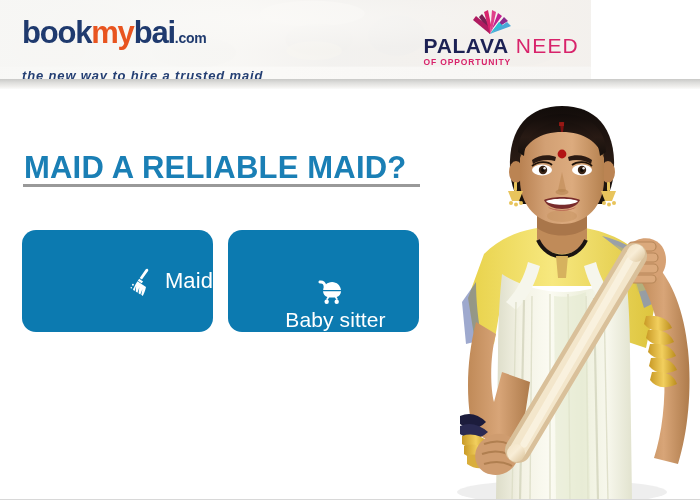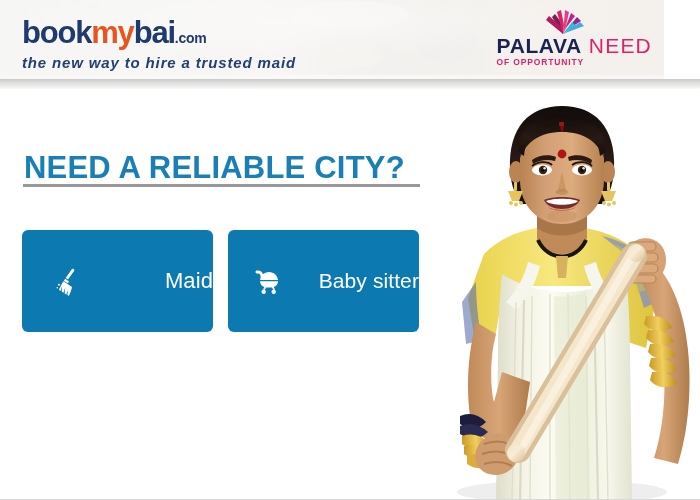--- a/index.html
+++ b/index.html
@@ -16,24 +16,23 @@
     overflow: hidden;
     background: #ffffff;
     box-sizing: border-box;
     border-bottom: 1px solid #d8d8d8;
   }
 
   
   .header {
     position: absolute;
     left: 0; top: 0;
-    width: 636px; height: 79px;
+    width: 591px; height: 79px;
     overflow: hidden;
     background: #efeeec;
-    padding-left: 28px;
   }
   
   .header-photo {
     position: absolute;
     inset: 0;
     opacity: 0.30;
   }
   .header-wash {
     position: absolute;
     inset: 0;
@@ -66,22 +65,22 @@
   .bk-book { color: #1f3a6e; }
   .bk-my   { color: #e8541f; }
   .bk-bai  { color: #1f3a6e; }
   .bk-dotcom {
     color: #1f3a6e;
     font-size: 14px;
     font-weight: 700;
     letter-spacing: -0.3px;
   }
   .brand-tagline {
-    margin-top: 7px;
-    font-size: 15px;
+    margin-top: 21px;
+    font-size: 13px;
     font-style: italic;
     font-weight: 700;
     letter-spacing: 0.85px;
     color: #243f73;
     white-space: nowrap;
   }
 
   
   .palava {
     position: absolute;
@@ -146,44 +145,44 @@
     left: 22px; top: 230px;
     width: 397px;
     display: grid;
     grid-template-columns: 191px 191px;
     grid-template-rows: 102px 100px;
     column-gap: 15px;
     row-gap: 11px;
   }
   .svc {
     background: #0c7ab0;
-    border-radius: 6px;
+    border-radius: 14px;
     display: flex;
     align-items: center;
-    justify-content: space-between;
+    justify-content: flex-end;
     padding-left: 28px;
     box-sizing: border-box;
     cursor: pointer;
   }
   .svc-icon {
     flex: 0 0 auto;
     width: 34px; height: 34px;
     display: flex;
     align-items: center;
     justify-content: center;
     margin-right: 7px;
   }
   .svc-label {
     color: #ffffff;
     font-size: 22px;
     font-weight: 400;
     letter-spacing: 0.1px;
     white-space: nowrap;
   }
-  .svc.tight { padding-left: 24px; }
+  .svc.tight { padding-left: 24px; flex-direction: column; }
   .svc.tight .svc-label { font-size: 21px; }
 
   
   .maid-photo {
     position: absolute;
     left: 432px; top: 86px;
     width: 268px; height: 414px;
     overflow: hidden;
   }
 </style>
@@ -243,21 +242,21 @@
       </svg>
       <div class="palava-row">
         <span class="palava-name">PALAVA</span>
         <span class="palava-city">NEED</span>
       </div>
       <div class="palava-sub">OF OPPORTUNITY</div>
     </div>
   </div>
   <div class="header-bottom-strip"></div>
 
-  <h1 class="headline">NEED A RELIABLE CITY?</h1>
+  <h1 class="headline">MAID A RELIABLE MAID?</h1>
   <div class="rule"></div>
 
   <div class="grid">
 
     <div class="svc">
       <span class="svc-icon">
         <svg viewBox="0 0 32 32" width="30" height="30" fill="#ffffff">
           <path d="M23.2 3.1c-.7-.5-1.6-.3-2.1.4L14.6 12.7l2.4 1.7 6.5-9.2c.5-.7.3-1.6-.3-2.1z"></path>
           <path d="M14.1 13.5l-1.5 2.1 4.1 2.9 1.5-2.1-4.1-2.9z"></path>
           <path d="M12.2 16.3l-.3.4c-2.3 3.2-3.5 6.4-4.2 8.9l1.5 1.1 1.6-5.4-.4 5.9 1.8 1.3 2-5.8-.8 6.3 1.8 1.3 2.3-5.6-1.2 6 1.6 1.2c1.1-2.4 2.6-5.4 3.3-9l.1-.5-9.1-6.1z"></path>

